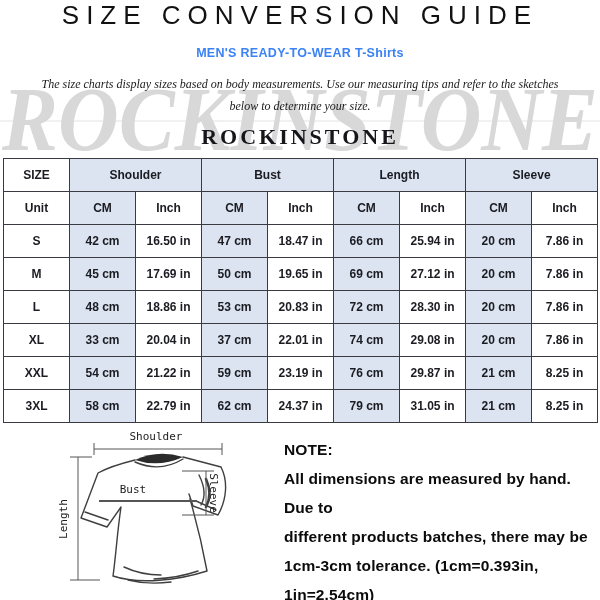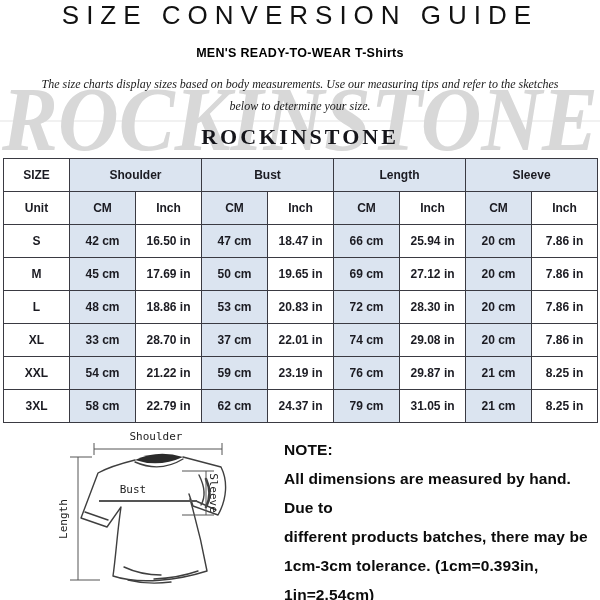--- a/index.html
+++ b/index.html
@@ -24,21 +24,21 @@
     letter-spacing:7px;
     color:#111;
     white-space:nowrap;
   }
   .subtitle {
     margin-top:15px;
     text-align:center;
     font-size:12.5px;
     font-weight:bold;
     letter-spacing:0.3px;
-    color:#000000;
+    color:#3b82f6;
   }
   .desc {
     margin-top:13px;
     text-align:center;
     font-family:"Liberation Serif", serif;
     font-style:italic;
     font-size:12px;
     line-height:1.85;
     color:#1a1a1a;
   }
@@ -169,21 +169,21 @@
       <td class="blue">53 cm</td>
       <td class="white">20.83 in</td>
       <td class="blue">72 cm</td>
       <td class="white">28.30 in</td>
       <td class="blue">20 cm</td>
       <td class="white">7.86 in</td>
     </tr>
     <tr>
       <td class="white">XL</td>
       <td class="blue">33 cm</td>
-      <td class="white">28.70 in</td>
+      <td class="white">20.04 in</td>
       <td class="blue">37 cm</td>
       <td class="white">22.01 in</td>
       <td class="blue">74 cm</td>
       <td class="white">29.08 in</td>
       <td class="blue">20 cm</td>
       <td class="white">7.86 in</td>
     </tr>
     <tr>
       <td class="white">XXL</td>
       <td class="blue">54 cm</td>

